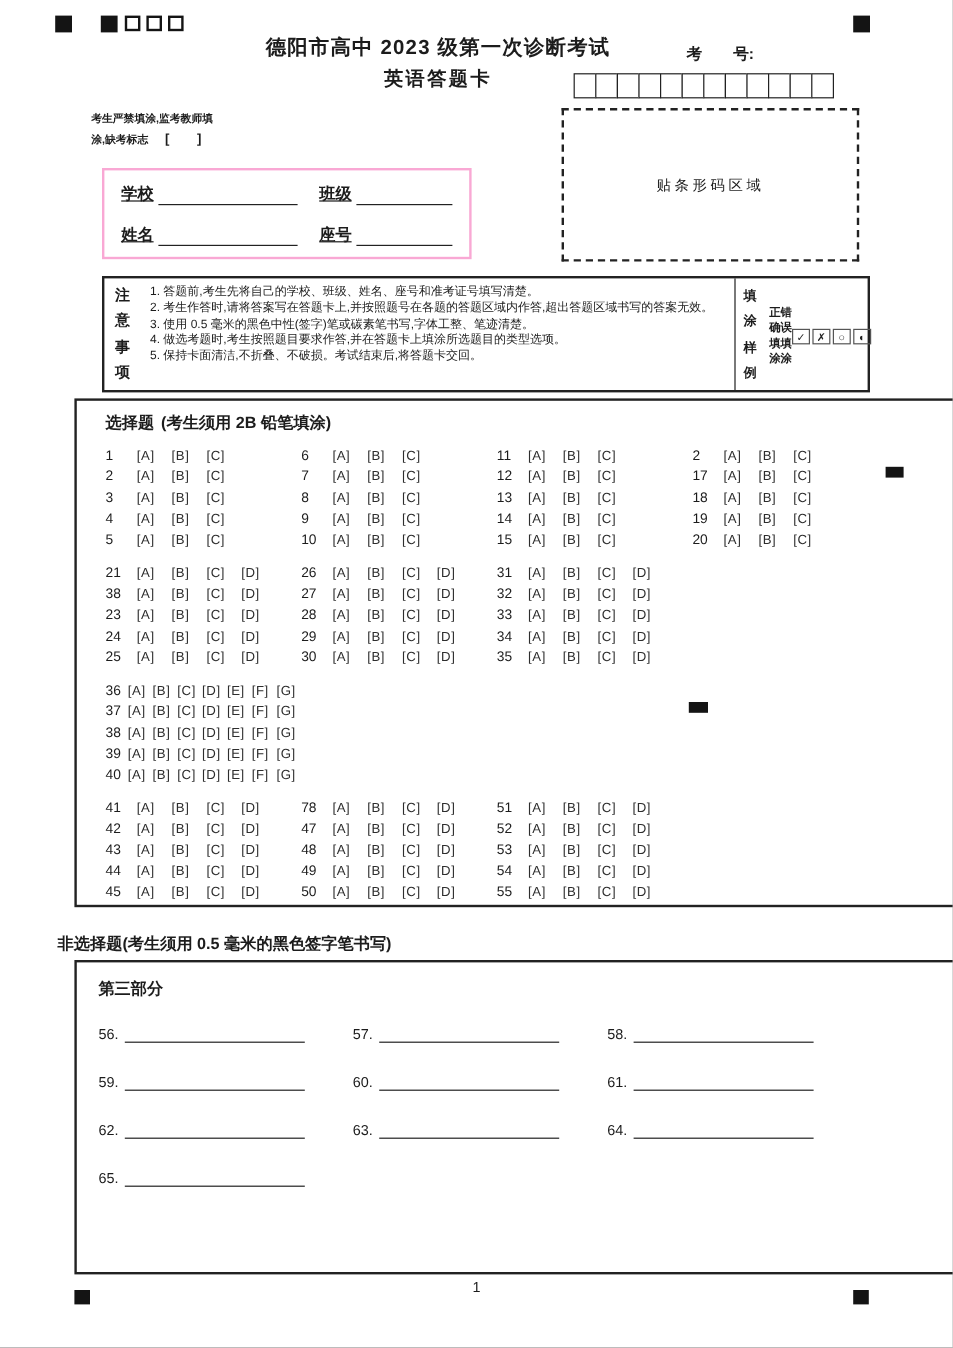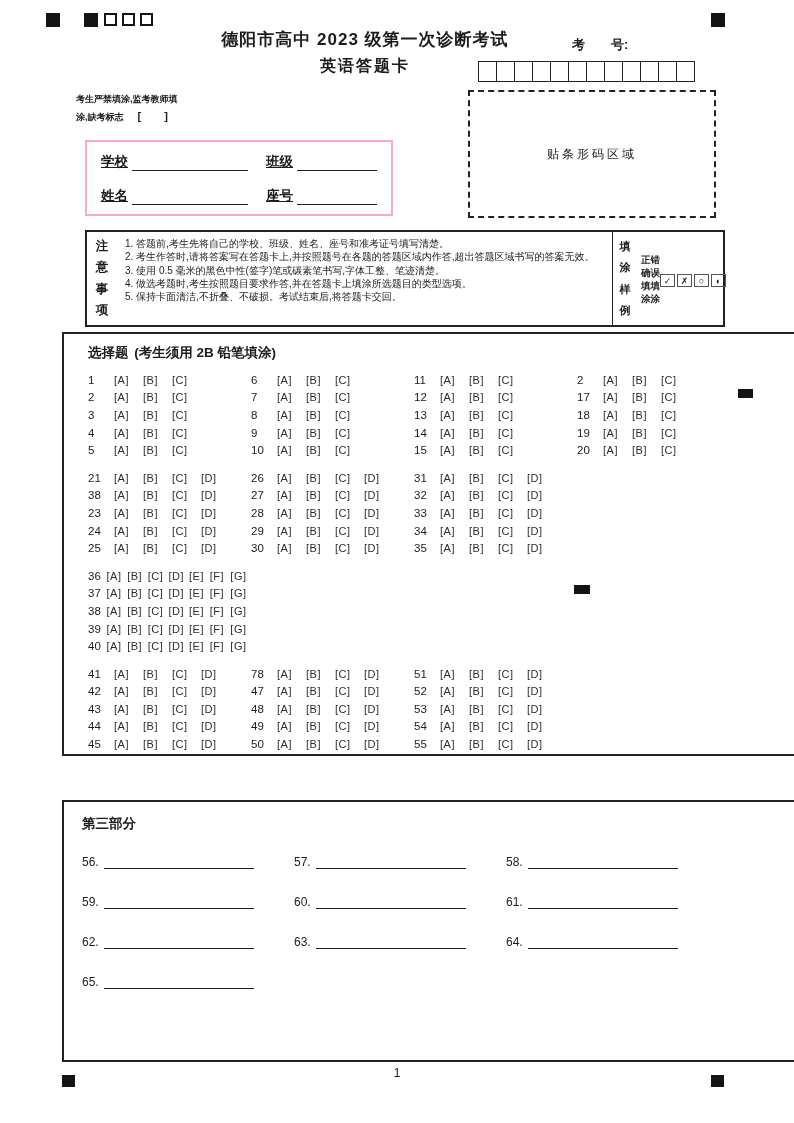--- a/index.html
+++ b/index.html
@@ -586,20 +586,23 @@
               <span class="bubble">[A]</span>
               <span class="bubble">[B]</span>
               <span class="bubble">[C]</span>
               <span class="bubble">[D]</span>
             </div>
           </div>
         </div>
       </div>
   </div>
 
+  <div class="written-heading">
+    <span>非选择题</span><span>(考生须用 0.5 毫米的黑色签字笔书写)</span>
+  </div>
   <div class="written-box">
     <div class="part-label">第三部分</div>
     <div class="wq-wrap">
         <div class="wq-row">
           <div class="wq-cell">
             <span class="wq-num">56.</span>
             <span class="wq-line"></span>
           </div>
           <div class="wq-cell">
             <span class="wq-num">57.</span>

